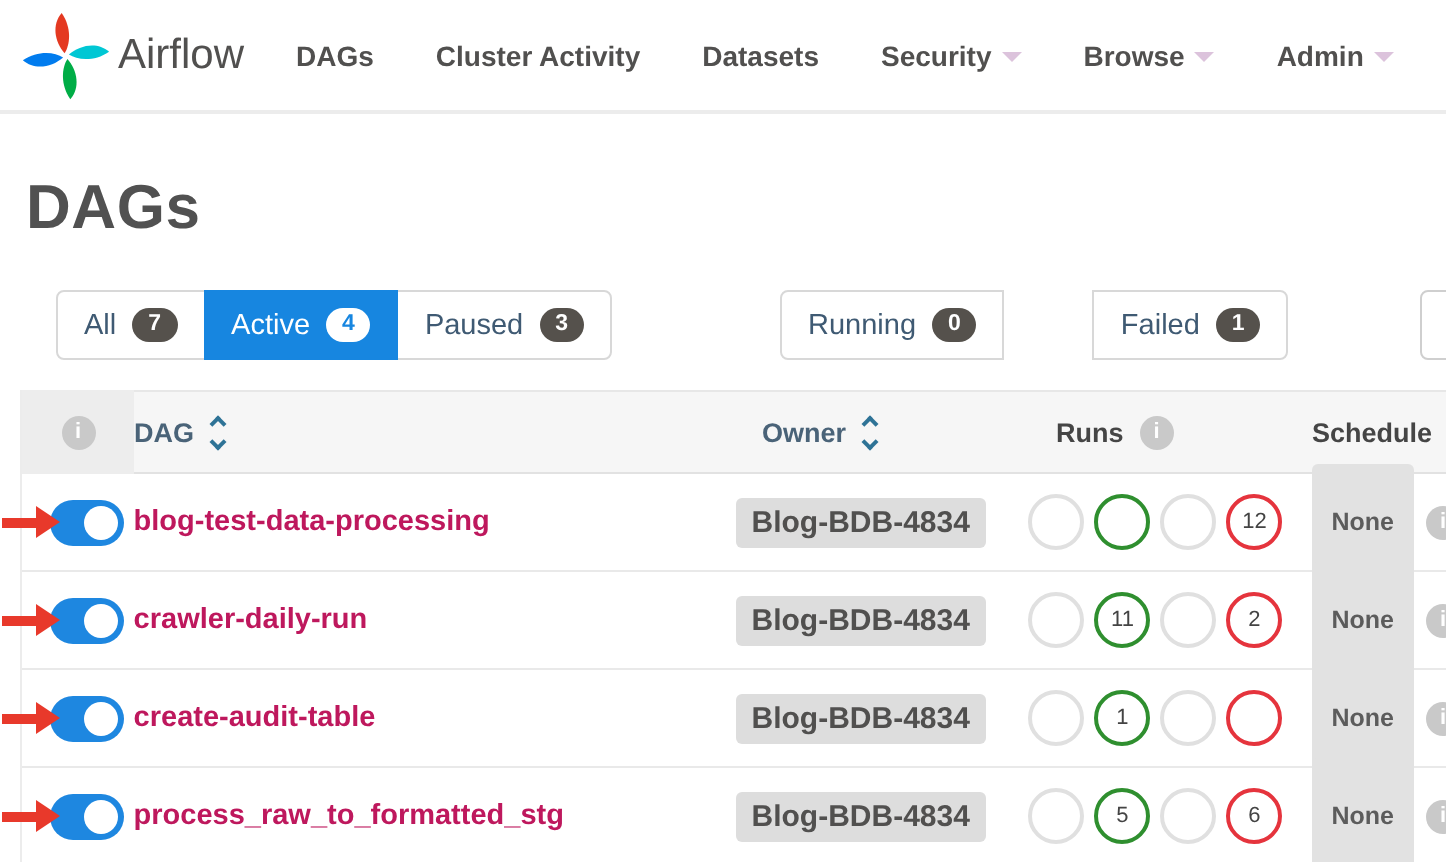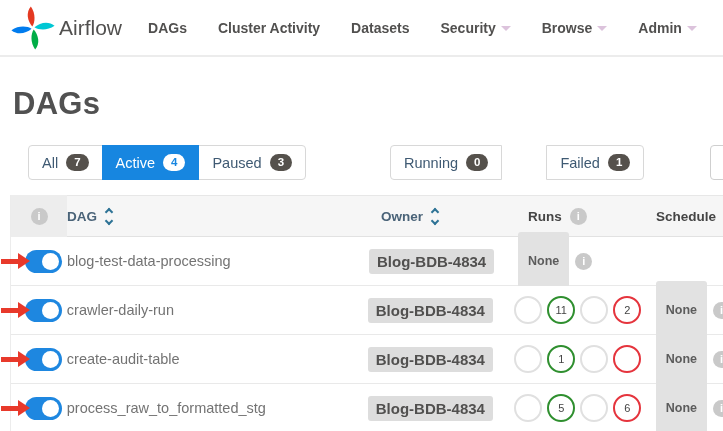--- a/index.html
+++ b/index.html
@@ -54,21 +54,21 @@
   .c-runs { width:140px; gap:5px; }
   .c-sched { gap:6px; padding-left:2px; }
 
   .annot-arrow { position:absolute; left:-10px; top:50%; transform:translateY(-50%); display:flex; align-items:center; z-index:5; pointer-events:none; }
   .annot-arrow .shaft { width:17px; height:5px; background:#e8392b; }
   .annot-arrow .head { width:0; height:0; border-top:8px solid transparent; border-bottom:8px solid transparent; border-left:12px solid #e8392b; }
 
   .toggle { position:relative; width:37px; height:23px; border-radius:12px; background:#1e87e0; margin-left:14px; cursor:pointer; flex:0 0 auto; }
   .toggle .knob { position:absolute; right:3px; top:3px; width:17px; height:17px; border-radius:50%; background:#fff; }
 
-  .dag-link { font-size:14.5px; font-weight:400; color:#737373; text-decoration:none; cursor:pointer; }
+  .dag-link { font-size:14.5px; font-weight:700; color:#be185d; text-decoration:none; cursor:pointer; }
   .owner-badge { background:#ddd; color:#51504f; font-size:15px; font-weight:700; border-radius:3px; padding:4px 8px; cursor:pointer; }
 
   .run-circle { width:28px; height:28px; border-radius:50%; border:2px solid #e0e0e0; background:#fff; display:flex; align-items:center; justify-content:center; font-size:11px; color:#444; cursor:pointer; flex:0 0 auto; }
   .run-circle.success { border-color:#2f8f2f; }
   .run-circle.failed { border-color:#e5343d; }
 
   .none-badge { background:#e2e2e2; color:#5c5c5c; font-size:12.5px; font-weight:700; border-radius:3px; padding:22px 10px; cursor:pointer; }
 </style>
 </head>
 <body>
@@ -177,20 +177,26 @@
             <span class="toggle">
               <span class="knob"></span>
             </span>
           </div>
           <div class="cell c-dag">
             <a class="dag-link">blog-test-data-processing</a>
           </div>
           <div class="cell c-owner">
             <span class="owner-badge">Blog-BDB-4834</span>
           </div>
+          <div class="cell c-runs">
+            <span class="run-circle queued"></span>
+            <span class="run-circle success"></span>
+            <span class="run-circle running"></span>
+            <span class="run-circle failed">12</span>
+          </div>
           <div class="cell c-sched">
             <span class="none-badge">None</span>
             <span class="info-icon">i</span>
           </div>
         </div>
         <div class="trow">
           <span class="annot-arrow">
             <span class="shaft"></span>
             <span class="head"></span>
           </span>

